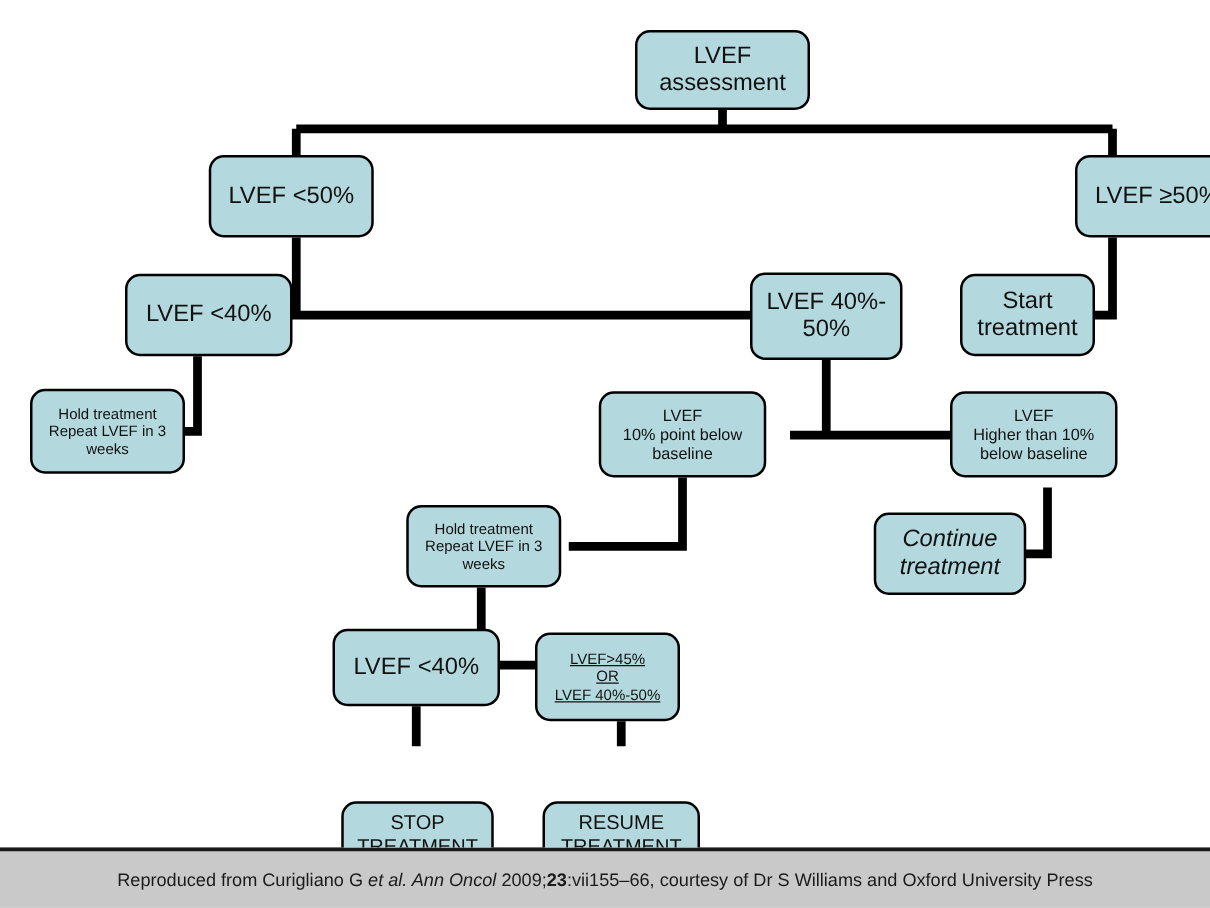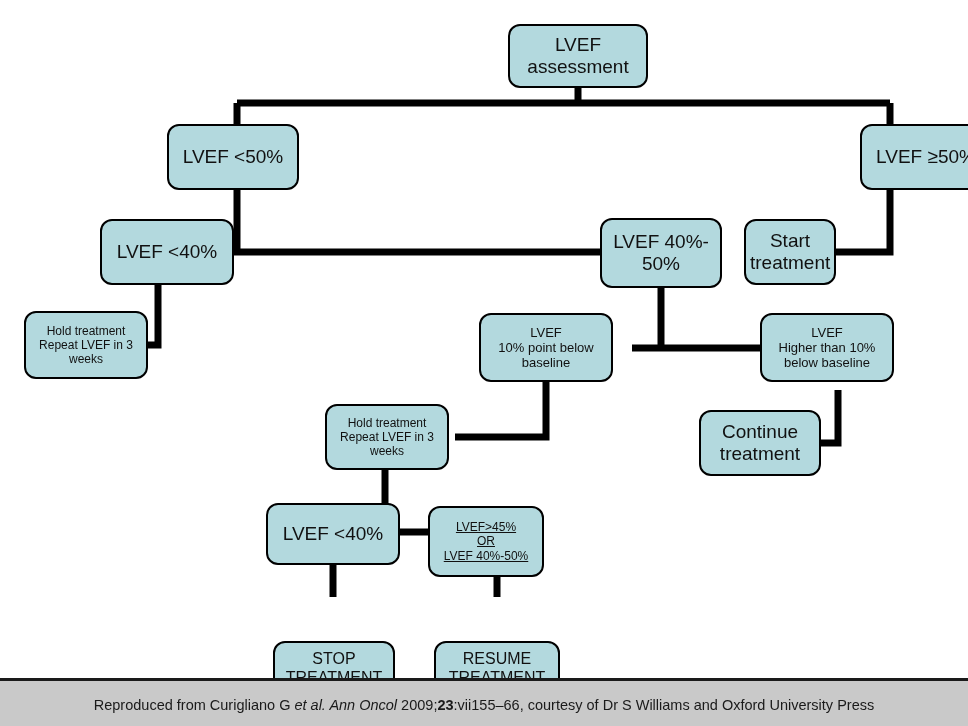--- a/index.html
+++ b/index.html
@@ -135,37 +135,37 @@
     </div>
 
     <div class="node t-lg" style="left:100px; top:219px; width:134px; height:66px;">
       <span>LVEF &lt;40%</span>
     </div>
 
     <div class="node t-lg" style="left:600px; top:218px; width:122px; height:70px;">
       <span>LVEF 40%-<br>50%</span>
     </div>
 
-    <div class="node t-lg" style="left:744px; top:219px; width:92px; height:66px;">
+    <div class="node t-lg" style="left:768px; top:219px; width:108px; height:66px;">
       <span>Start<br>treatment</span>
     </div>
 
     <div class="node t-xs" style="left:24px; top:311px; width:124px; height:68px;">
       <span>Hold treatment<br>Repeat LVEF in 3<br>weeks</span>
     </div>
 
     <div class="node t-sm" style="left:479px; top:313px; width:134px; height:69px;">
       <span>LVEF<br>10% point below<br>baseline</span>
     </div>
 
     <div class="node t-sm" style="left:760px; top:313px; width:134px; height:69px;">
       <span>LVEF<br>Higher than 10%<br>below baseline</span>
     </div>
 
-    <div class="node t-lg" style="left:699px; top:410px; width:122px; height:66px;">
+    <div class="node t-lg" style="left:699px; top:410px; width:122px; height:66px;font-style:italic;">
       <span>Continue<br>treatment</span>
     </div>
 
     <div class="node t-xs" style="left:325px; top:404px; width:124px; height:66px;">
       <span>Hold treatment<br>Repeat LVEF in 3<br>weeks</span>
     </div>
 
     <div class="node t-lg" style="left:266px; top:503px; width:134px; height:62px;">
       <span>LVEF &lt;40%</span>
     </div>

